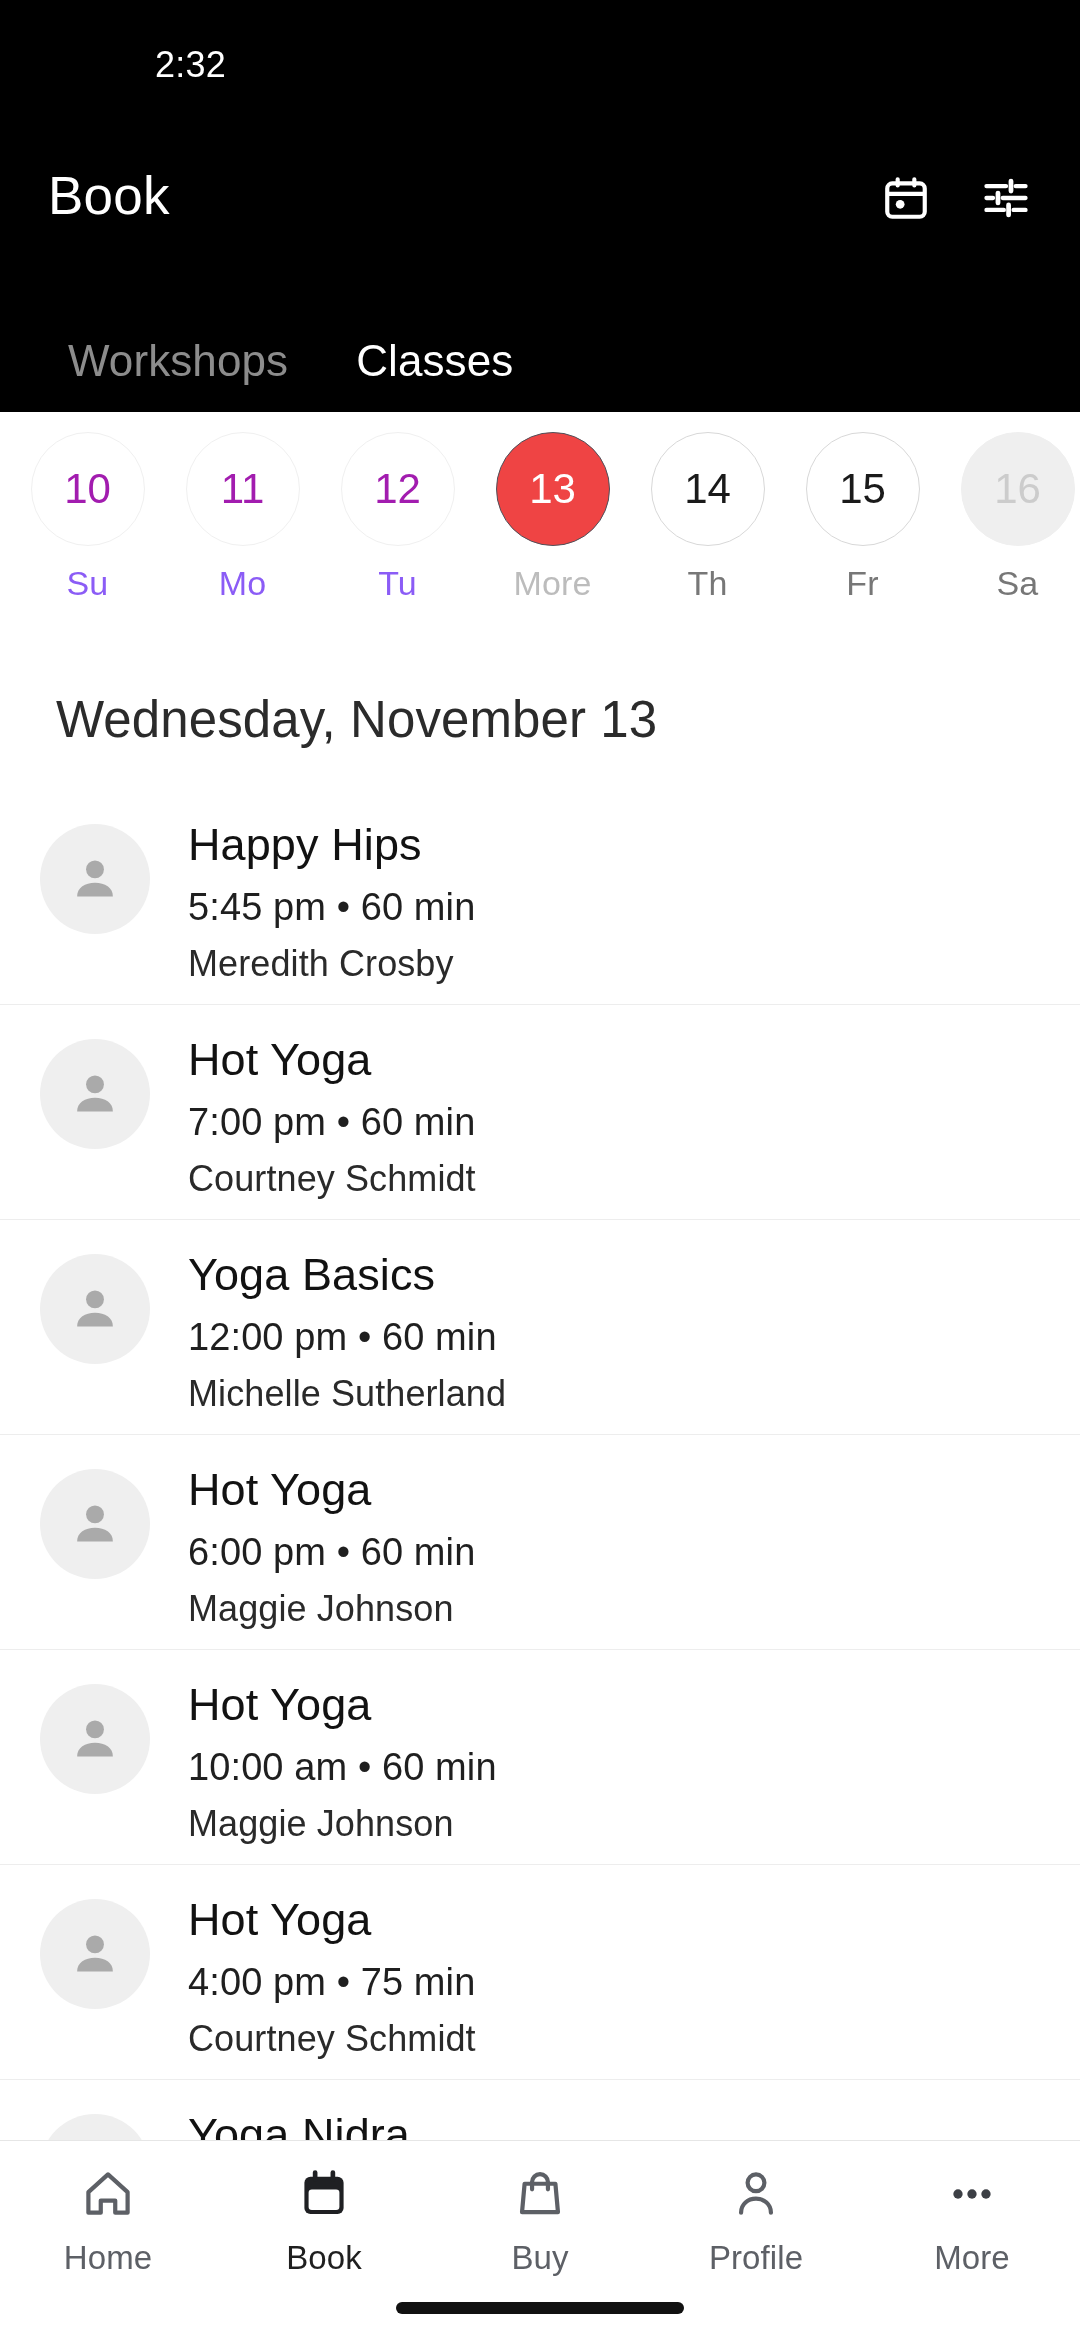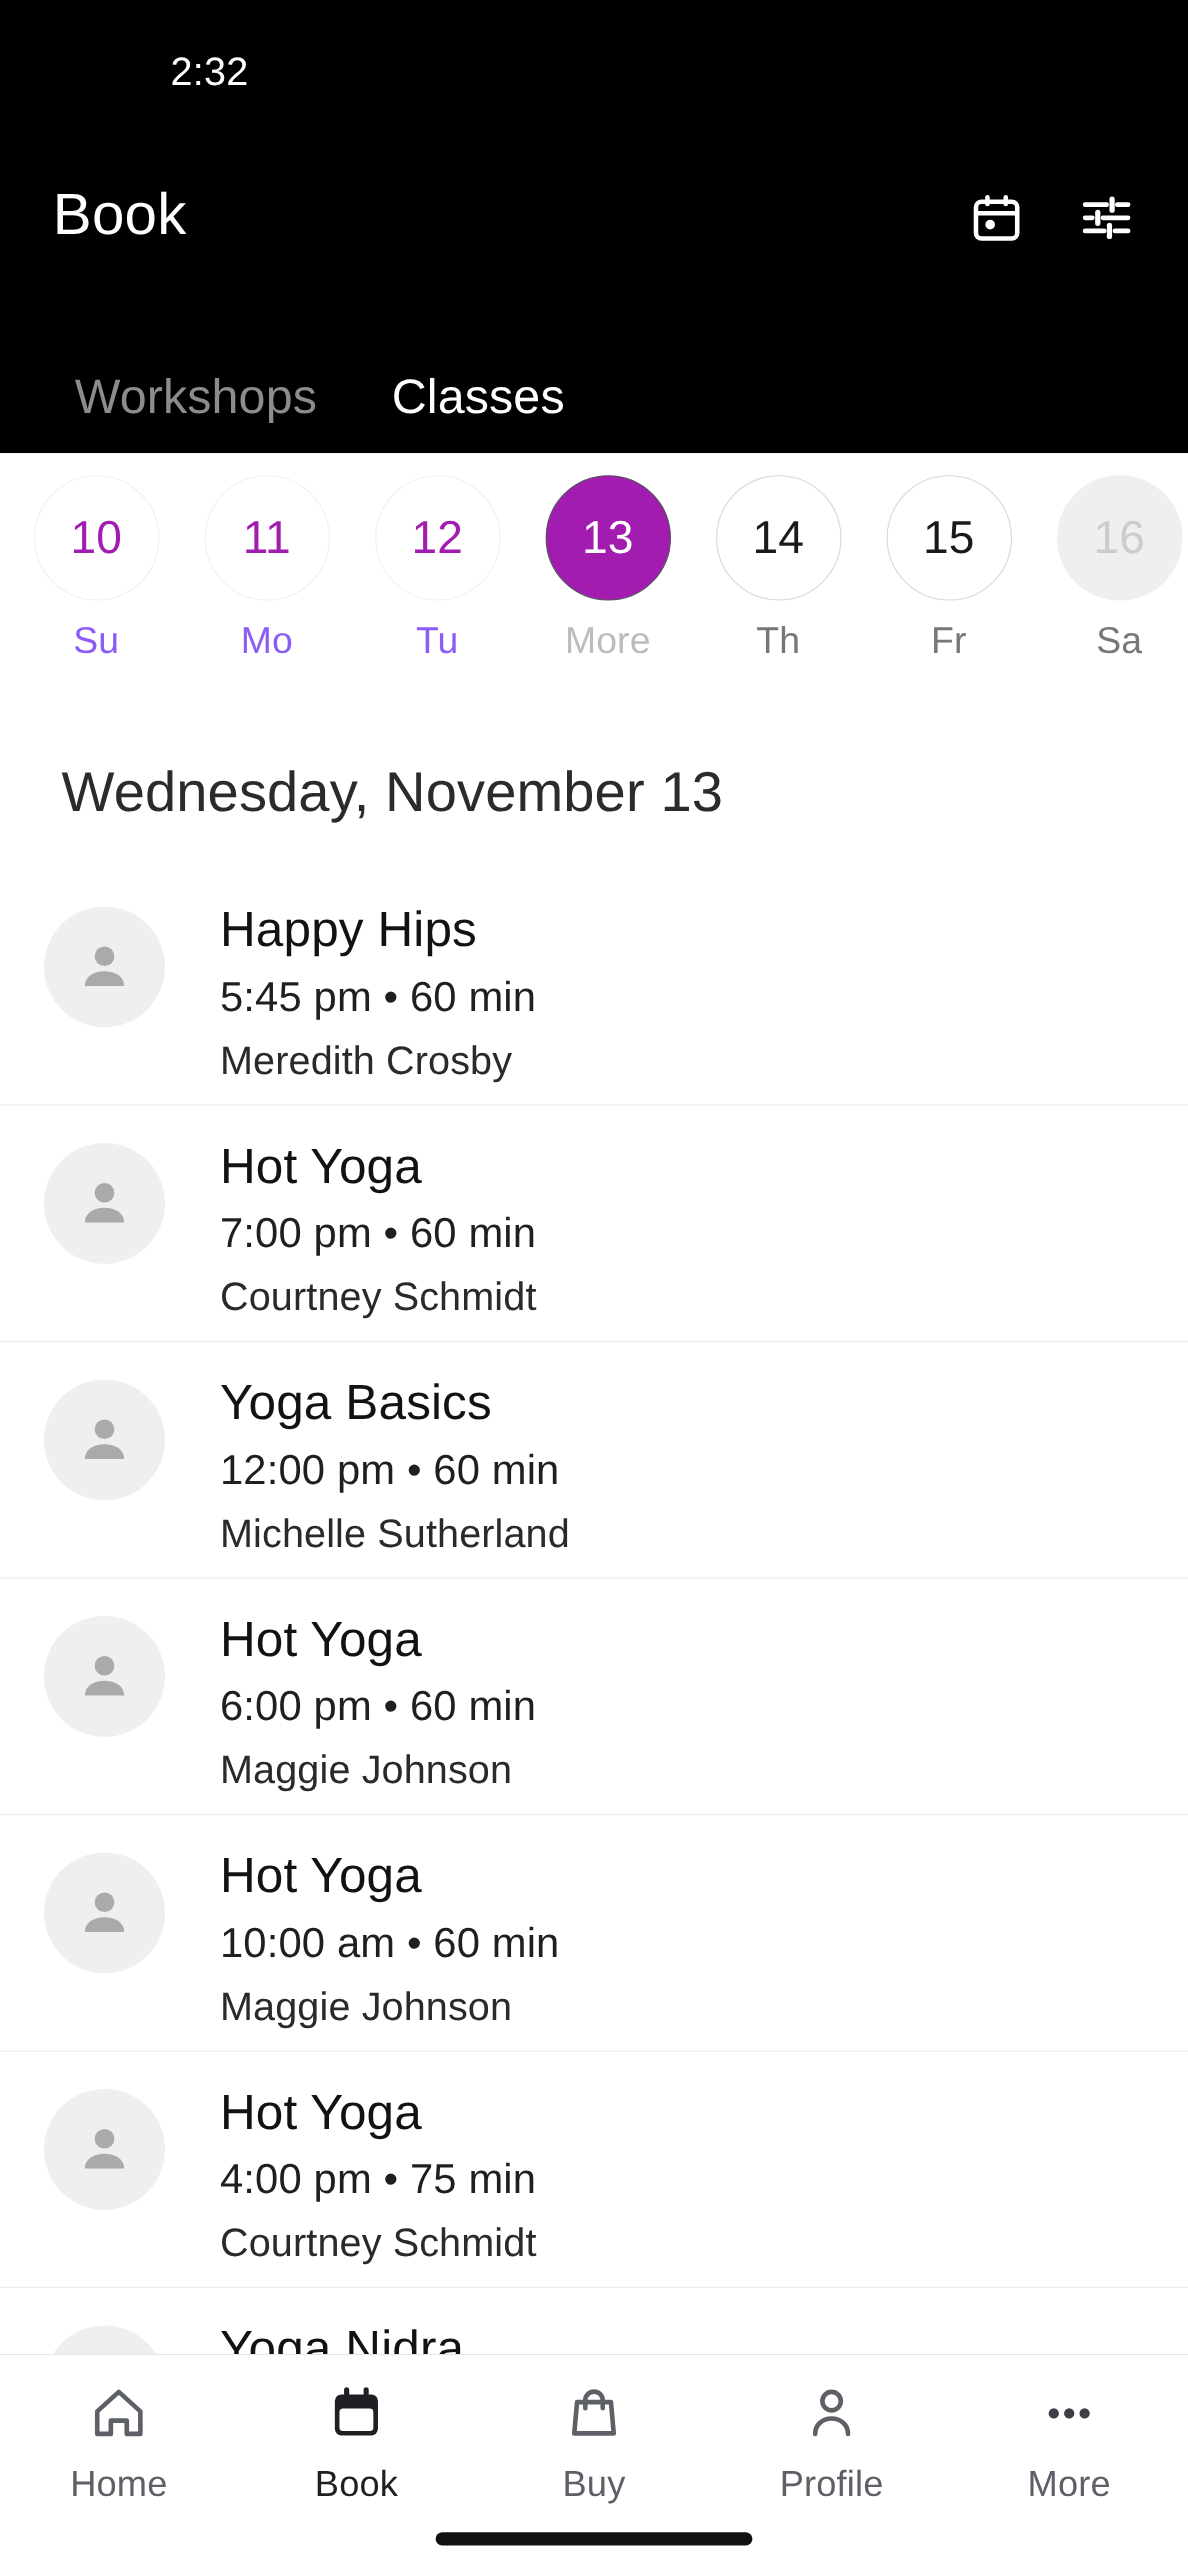--- a/index.html
+++ b/index.html
@@ -61,21 +61,21 @@
   }
   .date-circle {
     width:114px; height:114px; border-radius:50%;
     display:flex; align-items:center; justify-content:center;
     font-size:42px; font-weight:400;
   }
   .date-circle.past {
     background:#ffffff; border:1.5px solid #f0f0f0; color:#a21caf;
   }
   .date-circle.selected {
-    background:#a21caf; border:1.5px solid #4e525b; color:#ffffff;
+    background:#ef4444; border:1.5px solid #4e525b; color:#ffffff;
   }
   .date-circle.available {
     background:#ffffff; border:1.5px solid #d8d8d8; color:#1a1a1a;
   }
   .date-circle.muted {
     background:#efefef; border:1.5px solid #efefef; color:#cccccc;
   }
   .date-label {
     margin-top:18px; font-size:34px; letter-spacing:0.1px;
   }
@@ -90,21 +90,21 @@
   }
 
   
   .classlist {
     position:absolute; left:0; top:790px; width:1080px; height:1395px;
     overflow:hidden;
   }
   .class-row {
     position:relative; width:1080px; height:215px;
     border-bottom:1.5px solid #ededed;
-    display:flex; align-items:flex-start; padding:28px 0 0 0;gap:12px;
+    display:flex; align-items:flex-start; padding:28px 0 0 0;
   }
   .avatar {
     flex:0 0 auto; width:110px; height:110px; margin-left:40px; margin-top:6px;
     border-radius:50%; background:#efefef;
     display:flex; align-items:center; justify-content:center;
   }
   .class-meta { margin-left:38px; padding-top:2px; }
   .class-name {
     font-size:45px; color:#121212; line-height:1.12; letter-spacing:0.1px;
   }

